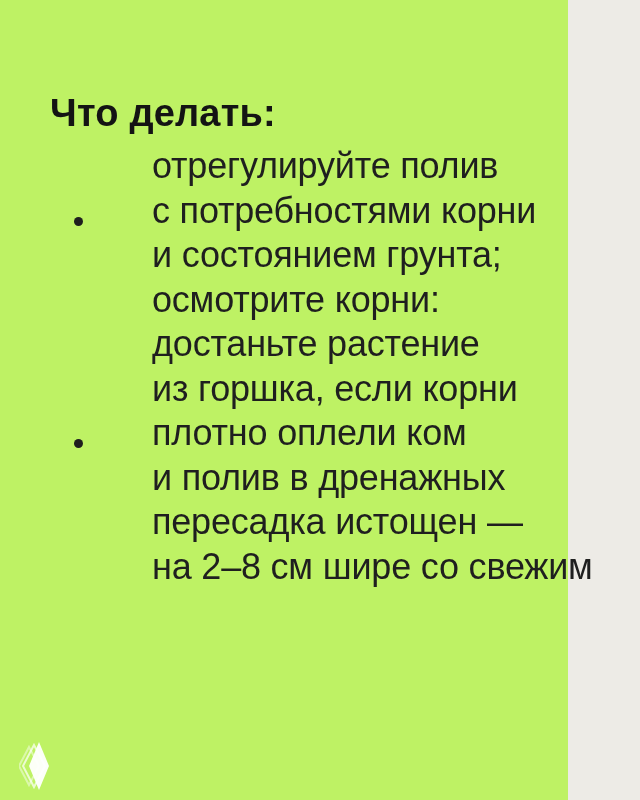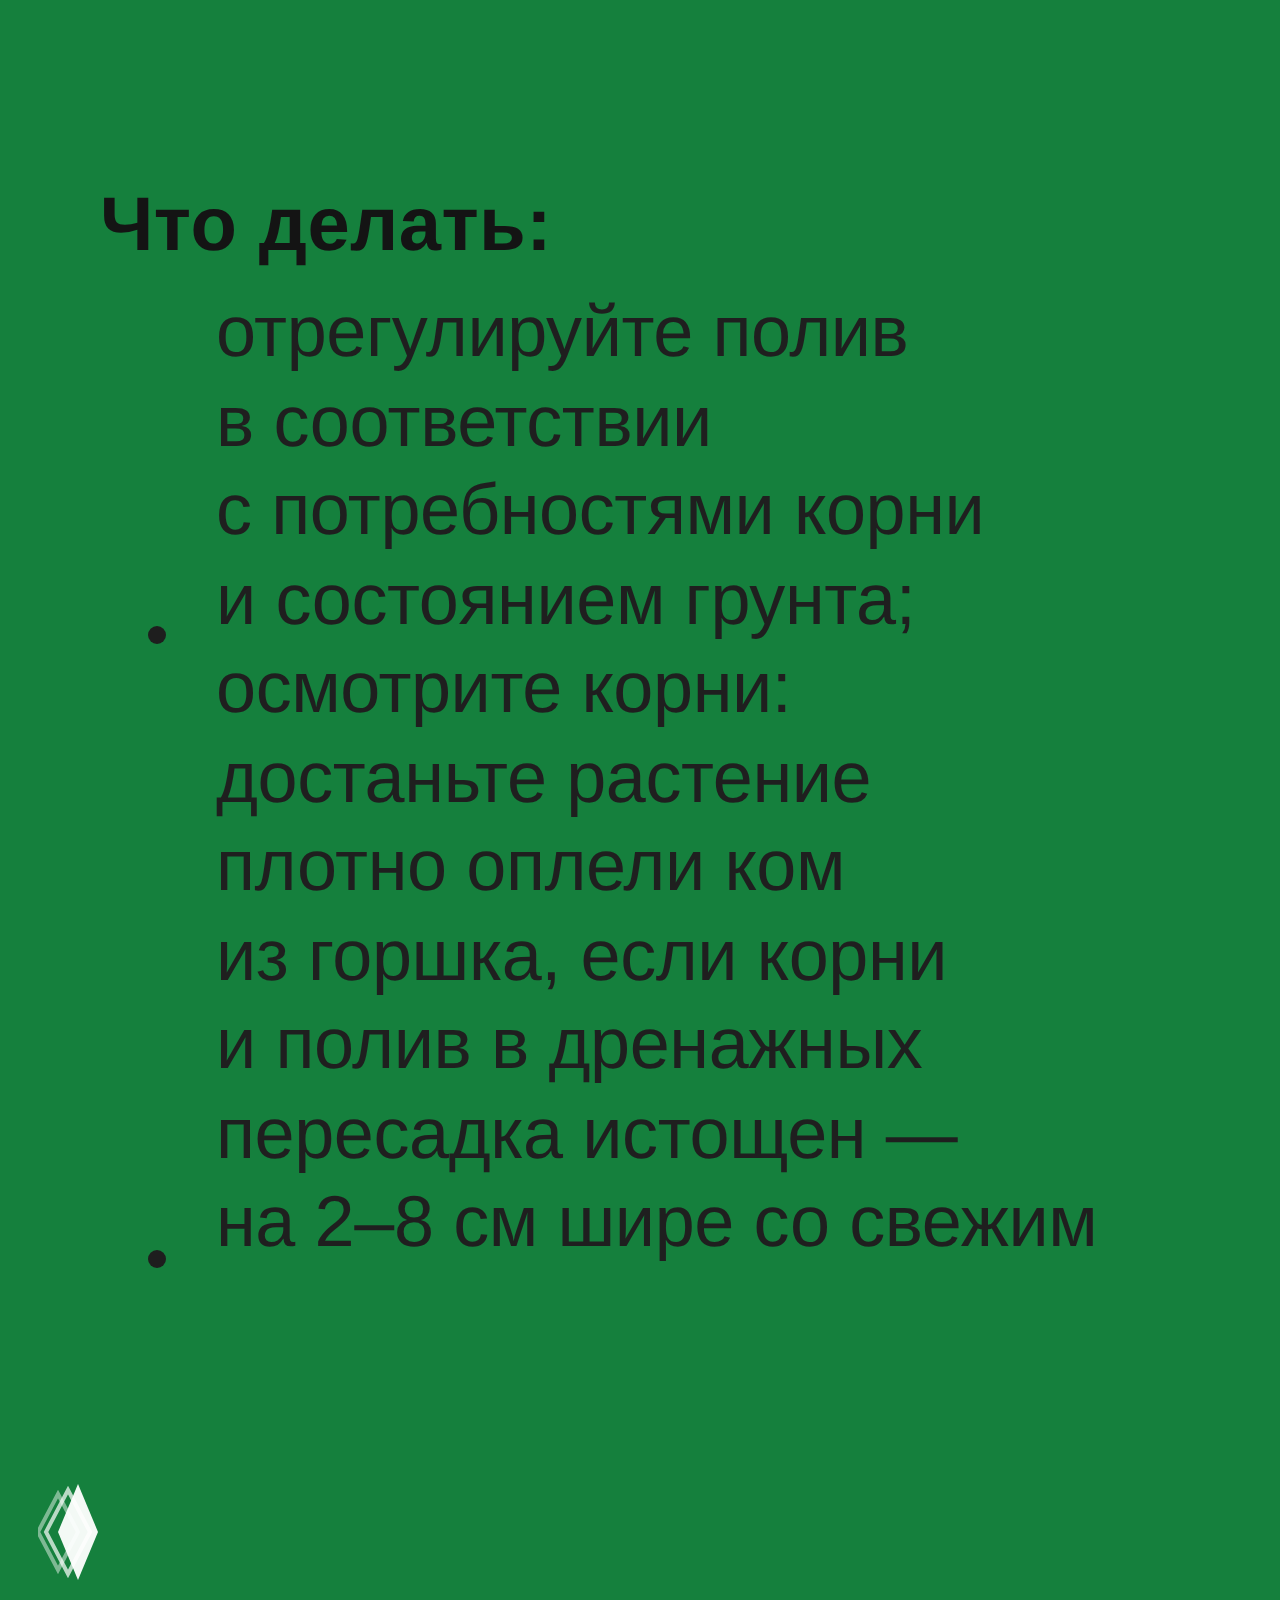--- a/index.html
+++ b/index.html
@@ -8,23 +8,23 @@
   }
   body {
     width: 640px;
     height: 800px;
     background: #edebe6;
     font-family: "Liberation Sans", sans-serif;
     overflow: hidden;
   }
   .card {
     position: relative;
-    width: 640px;
+    width: 568px;
     height: 800px;
-    background: #15803d;
+    background: #bef264;
   }
   .title {
     position: absolute;
     left: 50px;
     top: 69px;
     font-size: 38px;
     line-height: 1;
     font-weight: 700;
     color: #141414;
     letter-spacing: 0.2px;
@@ -33,21 +33,22 @@
   .todo-list {
     position: absolute;
     left: 0;
     top: 144px;
     margin: 0;
     padding: 0;
     list-style: none;
   }
   .todo-list li {
     display: flex;
-    align-items: flex-end;
+    align-items: center;
+    gap: 44px;
   }
   .dot {
     flex: none;
     width: 9px;
     height: 9px;
     border-radius: 50%;
     background: #1e1e1e;
     margin-left: 74px;
     margin-top: 21px;
   }
@@ -75,32 +76,31 @@
 
 <div class="card">
 
   <h1 class="title">Что делать:</h1>
 
   <ul class="todo-list">
     <li>
       <span class="dot"></span>
       <div class="lines">
         <span class="line">отрегулируйте полив</span>
-        <span class="line">в соответствии</span>
         <span class="line">с потребностями корни</span>
         <span class="line">и состоянием грунта;</span>
       </div>
     </li>
     <li>
       <span class="dot"></span>
       <div class="lines">
         <span class="line">осмотрите корни:</span>
         <span class="line">достаньте растение</span>
+        <span class="line">из горшка, если корни</span>
         <span class="line">плотно оплели ком</span>
-        <span class="line">из горшка, если корни</span>
         <span class="line">и полив в дренажных</span>
         <span class="line">пересадка истощен —</span>
         <span class="line">на 2–8 см шире со свежим</span>
       </div>
     </li>
   </ul>
 
   <svg class="brand-logo" viewBox="0 0 30 48" xmlns="http://www.w3.org/2000/svg" aria-hidden="true">
     <polygon points="10,5 20,24 10,43 0,24" fill="none" stroke="#ffffff" stroke-width="2" opacity="0.45"></polygon>
     <polygon points="15,3 26,24 15,45 4,24" fill="none" stroke="#ffffff" stroke-width="2" opacity="0.7"></polygon>

